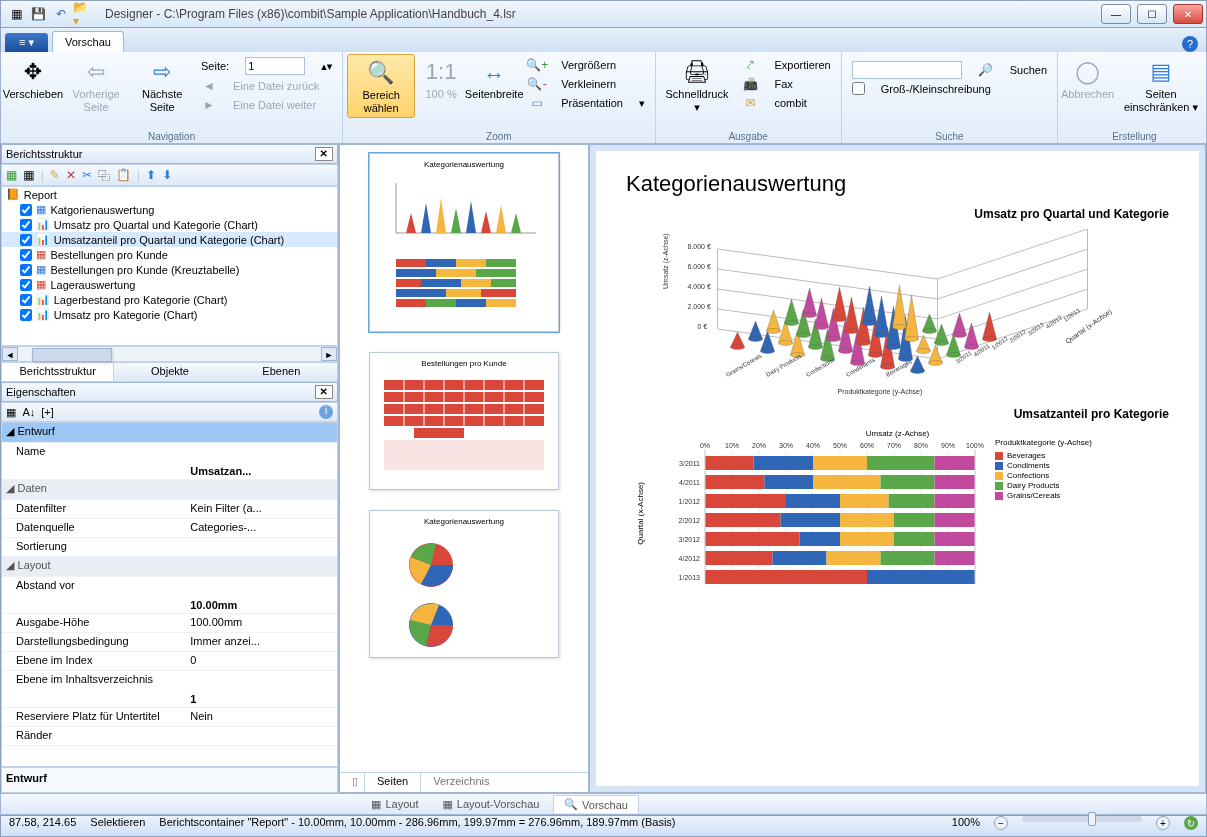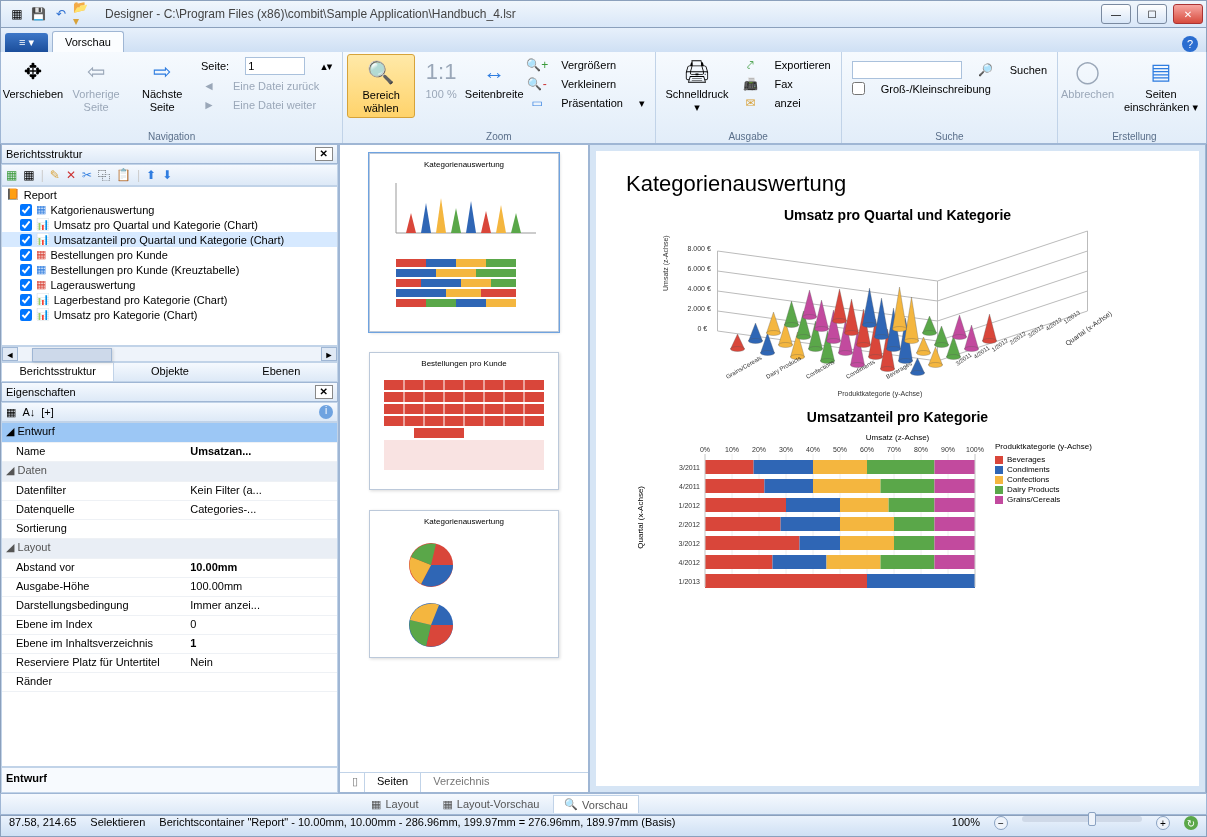--- a/index.html
+++ b/index.html
@@ -59,39 +59,39 @@
 .propgrid { flex:1; display:flex; flex-direction:column; min-height:0;}
 .proptoolbar { height:20px; background:linear-gradient(#f5f9fe,#dde9f7); border:1px solid #c1d3e8; display:flex; align-items:center; gap:6px; padding:0 4px; font-size:11px;}
 .proptable { flex:1; overflow:auto; background:#fff; border:1px solid #c1d3e8; font-size:11px;}
 .proprow { display:flex; border-bottom:1px solid #eef1f5; }
 .proprow .k { width:55%; padding:2px 4px 4px 14px; }
 .proprow .v { flex:1; padding:2px 4px; }
 .proprow.cat { background:#e9eef5; font-weight:normal; color:#555;}
 .proprow.cat .k{ padding-left:4px;}
 .proprow.first { background:#9cc7f5; }
 .proprow.first .k{ padding-left:4px; color:#000;}
-.bold { font-weight:bold;}
+.bold { font-weight:bold;margin-top:20px;}
 .propfoot { height:26px; border:1px solid #c1d3e8; background:#f7fafe; font-size:11px; padding:4px; font-weight:bold;}
 
 
 .thumbcol { width:250px; background:#fff; border:1px solid #9fb6d4; display:flex; flex-direction:column;}
 .thumbscroll { flex:1; overflow:auto; padding:8px; display:flex; flex-direction:column; gap:20px; align-items:center;}
 .thumb { width:190px; border:1px solid #bcc9da; background:#fff; box-shadow:1px 1px 3px rgba(0,0,0,.15); padding:6px; font-size:7px;}
 .thumb.sel { outline:1px solid #6fa3e0;}
 .thumb .tt { font-size:8px; text-align:center; margin-bottom:4px;}
 .thumbs-tabs { display:flex; height:20px; border-top:1px solid #c1d3e8; font-size:11px;}
 .thumbs-tabs div { padding:2px 12px; cursor:pointer;}
 .thumbs-tabs div.active { background:#fff; border:1px solid #c1d3e8; border-bottom:none; margin-top:-1px;}
 .thumbs-tabs div:not(.active){ color:#777;}
 
 
 .preview { flex:1; background:#d6e5f5; border:1px solid #9fb6d4; padding:6px; overflow:auto;}
 .page { background:#fff; width:100%; min-height:100%; padding:20px 30px; font-size:10px;}
 .page h1 { font-size:22px; font-weight:normal; margin-bottom:10px;}
-.page h2 { font-size:14px; font-weight:bold; text-align:center; margin:8px 0;}
+.page h2 { font-size:12px; font-weight:bold; text-align:right; margin:8px 0;}
 .chartbox { height:170px; position:relative; margin:4px 20px;}
 .legendbox { font-size:8px;}
 .legendrow { display:flex; align-items:center; gap:4px; margin:1px 0;}
 .legendrow .sw { width:8px; height:8px;}
 
 
 .viewtabs { height:22px; background:linear-gradient(#f5f9fe,#dde9f7); border:1px solid #9fb6d4; display:flex; align-items:center; font-size:11px; padding-left:360px; gap:4px;}
 .viewtabs .vt { padding:2px 10px; cursor:pointer; display:flex; align-items:center; gap:4px; color:#555;}
 .viewtabs .vt.active { background:#fff; border:1px solid #c1d3e8; border-bottom:none;}
 
@@ -202,21 +202,21 @@
         <div class="smallrow">
             <span class="sico" style="color:#3a9a3a">⤤</span>
             <span>Exportieren</span>
           </div>
         <div class="smallrow">
             <span class="sico">📠</span>
             <span>Fax</span>
           </div>
         <div class="smallrow">
             <span class="sico" style="color:#d8a23a">✉</span>
-            <span>anzei</span>
+            <span>combit</span>
           </div>
       </div>
     </div>
     <div class="label">Ausgabe</div>
   </div>
 
   <div class="ribgroup">
     <div class="body">
       <div class="smallcol" style="padding-top:6px">
         <div class="smallrow">

